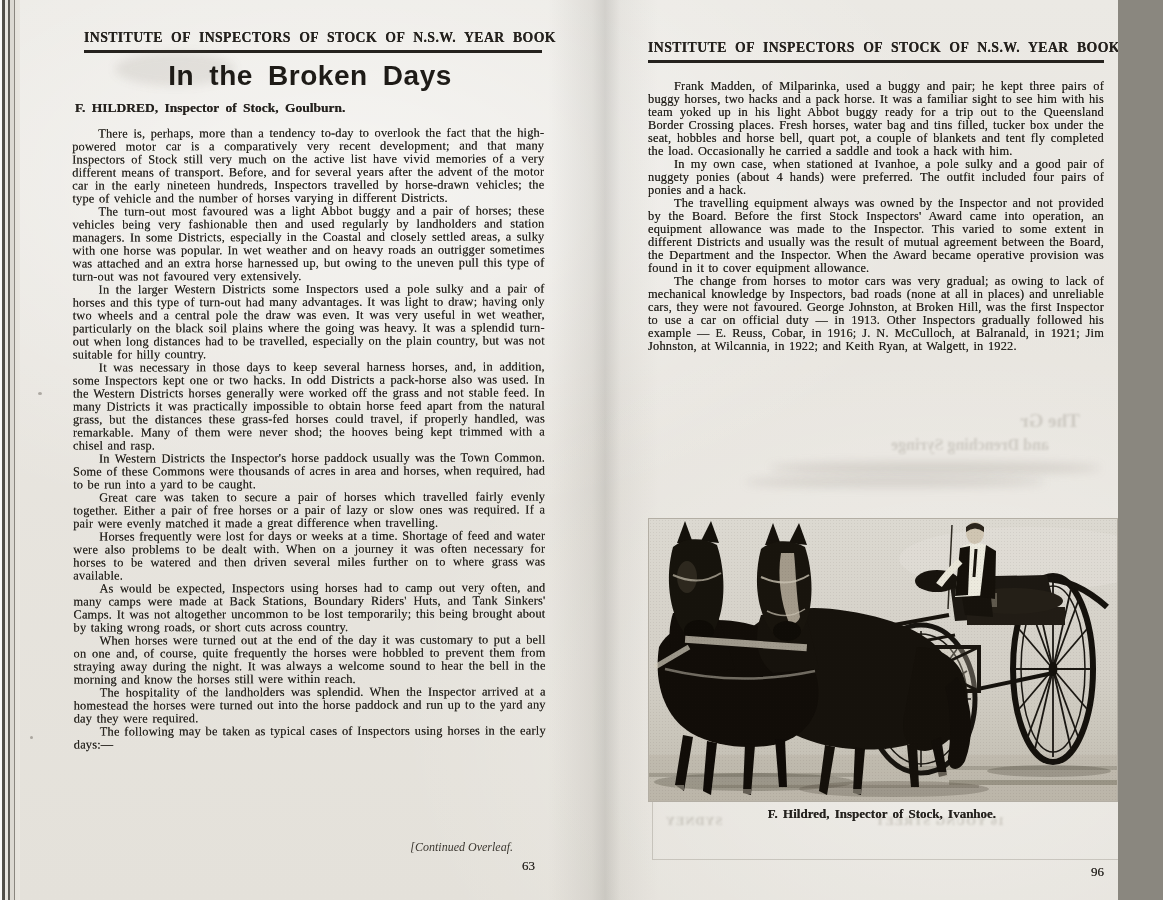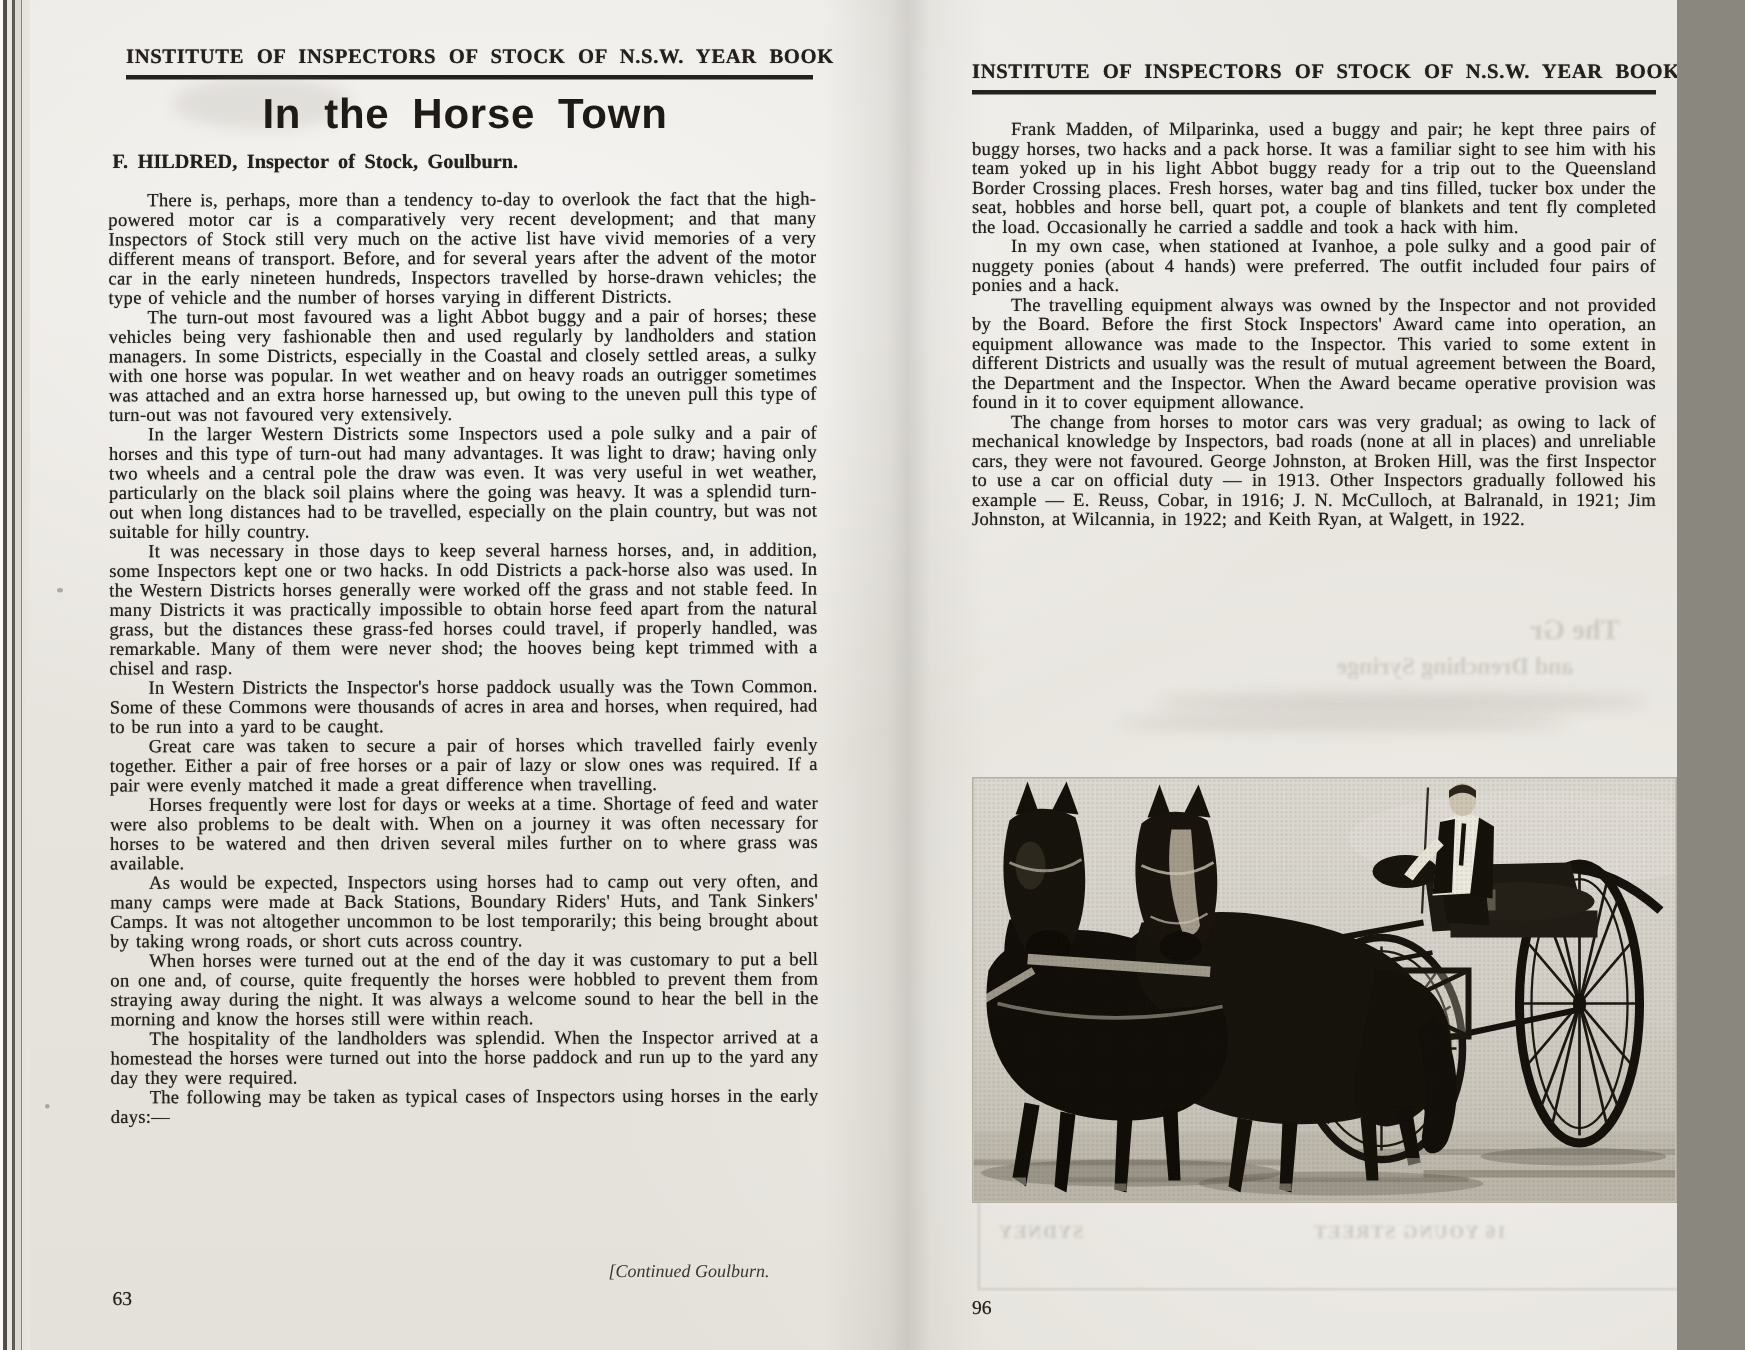--- a/index.html
+++ b/index.html
@@ -53,21 +53,21 @@
     text-shadow:0 0 0.55px rgba(38,35,30,0.75);
   }
   .body-col p { margin:0; text-indent:26px; }
   .col-left  { left:73px;  top:127px; width:472px; transform:rotate(-0.15deg); }
   .col-right { left:648px; top:80px;  width:456px; }
 
   .continued {
     position:absolute; left:73px; top:840px; width:440px; text-align:right;
     font-style:italic; font-size:12px; color:#3a362f;
   }
-  .page-num { position:absolute; font-size:13px; text-align:left;
+  .page-num { position:absolute; font-size:13px; text-align:right;
     text-shadow:0 0 0.5px rgba(38,35,30,0.7); }
   .num-left  { left:75px;  top:858px; width:460px; }
   .num-right { left:648px; top:864px; width:456px; }
 
   .photo {
     position:absolute; left:648px; top:518px; width:468px; height:282px;
     border:1px solid #b3aea4; background:#d6d2ca; overflow:hidden;
   }
   .photo::after {
     content:""; position:absolute; inset:0;
@@ -110,39 +110,39 @@
 
 <div class="scan">
 
   <div class="spine"></div>
   <div class="gutter"></div>
 
   <div class="page-header hdr-left">INSTITUTE OF INSPECTORS OF STOCK OF N.S.W. YEAR BOOK</div>
 
   <div class="smear smear-c"></div>
 
-  <div class="article-title">In the Horse Town</div>
+  <div class="article-title">In the Broken Days</div>
 
   <div class="byline">F. HILDRED, Inspector of Stock, Goulburn.</div>
 
   <div class="body-col col-left">
     <p>There is, perhaps, more than a tendency to-day to overlook the fact that the high-powered motor car is a comparatively very recent development; and that many Inspectors of Stock still very much on the active list have vivid memories of a very different means of transport.  Before, and for several years after the advent of the motor car in the early nineteen hundreds, Inspectors travelled by horse-drawn vehicles; the type of vehicle and the number of horses varying in different Districts.</p>
     <p>The turn-out most favoured was a light Abbot buggy and a pair of horses; these vehicles being very fashionable then and used regularly by landholders and station managers.  In some Districts, especially in the Coastal and closely settled areas, a sulky with one horse was popular. In wet weather and on heavy roads an outrigger sometimes was attached and an extra horse harnessed up, but owing to the uneven pull this type of turn-out was not favoured very extensively.</p>
     <p>In the larger Western Districts some Inspectors used a pole sulky and a pair of horses and this type of turn-out had many advantages. It was light to draw; having only two wheels and a central pole the draw was even.  It was very useful in wet weather, particularly on the black soil plains where the going was heavy.  It was a splendid turn-out when long distances had to be travelled, especially on the plain country, but was not suitable for hilly country.</p>
     <p>It was necessary in those days to keep several harness horses, and, in addition, some Inspectors kept one or two hacks.  In odd Districts a pack-horse also was used.  In the Western Districts horses generally were worked off the grass and not stable feed.  In many Districts it was practically impossible to obtain horse feed apart from the natural grass, but the distances these grass-fed horses could travel, if properly handled, was remarkable.  Many of them were never shod; the hooves being kept trimmed with a chisel and rasp.</p>
     <p>In Western Districts the Inspector's horse paddock usually was the Town Common.  Some of these Commons were thousands of acres in area and horses, when required, had to be run into a yard to be caught.</p>
     <p>Great care was taken to secure a pair of horses which travelled fairly evenly together.  Either a pair of free horses or a pair of lazy or slow ones was required.  If a pair were evenly matched it made a great difference when travelling.</p>
     <p>Horses frequently were lost for days or weeks at a time.  Shortage of feed and water were also problems to be dealt with.  When on a journey it was often necessary for horses to be watered and then driven several miles further on to where grass was available.</p>
     <p>As would be expected, Inspectors using horses had to camp out very often, and many camps were made at Back Stations, Boundary Riders' Huts, and Tank Sinkers' Camps.  It was not altogether uncommon to be lost temporarily; this being brought about by taking wrong roads, or short cuts across country.</p>
     <p>When horses were turned out at the end of the day it was customary to put a bell on one and, of course, quite frequently the horses were hobbled to prevent them from straying away during the night. It was always a welcome sound to hear the bell in the morning and know the horses still were within reach.</p>
     <p>The hospitality of the landholders was splendid.  When the Inspector arrived at a homestead the horses were turned out into the horse paddock and run up to the yard any day they were required.</p>
     <p>The following may be taken as typical cases of Inspectors using horses in the early days:—</p>
   </div>
 
-  <div class="continued">[Continued Goulburn.</div>
+  <div class="continued">[Continued Overleaf.</div>
 
   <div class="page-num num-left">63</div>
 
   <span class="speck" style="left:38px; top:392px; width:4px; height:3px;"></span>
   <span class="speck" style="left:30px; top:736px; width:3px; height:3px;"></span>
 
   <div class="page-header hdr-right">INSTITUTE OF INSPECTORS OF STOCK OF N.S.W. YEAR BOOK</div>
 
   <div class="body-col col-right">
     <p>Frank Madden, of Milparinka, used a buggy and pair; he kept three pairs of buggy horses, two hacks and a pack horse.  It was a familiar sight to see him with his team yoked up in his light Abbot buggy ready for a trip out to the Queensland Border Crossing places.  Fresh horses, water bag and tins filled, tucker box under the seat, hobbles and horse bell, quart pot, a couple of blankets and tent fly completed the load. Occasionally he carried a saddle and took a hack with him.</p>
@@ -282,16 +282,17 @@
         <rect x="204" y="270" width="8" height="5" fill="#b7b0a0" opacity="0.55"></rect>
         <rect x="289" y="253" width="9" height="5" fill="#b7b0a0" opacity="0.5"></rect>
 
         <rect x="36" y="121" width="122" height="7" fill="#cfc8b8" opacity="0.75" transform="rotate(4 96 124)"></rect>
         <path d="M40,128 L6,148" stroke="#d6d0c0" stroke-width="5" opacity="0.7"></path>
         <path d="M16,150 Q90,168 166,152" stroke="#d0c9b9" stroke-width="2.5" fill="none" opacity="0.5"></path>
       </g>
     </svg>
   </div>
 
+  <div class="photo-caption">F. Hildred, Inspector of Stock, Ivanhoe.</div>
 
   <div class="page-num num-right">96</div>
 
 </div>
 
 </body></html>

